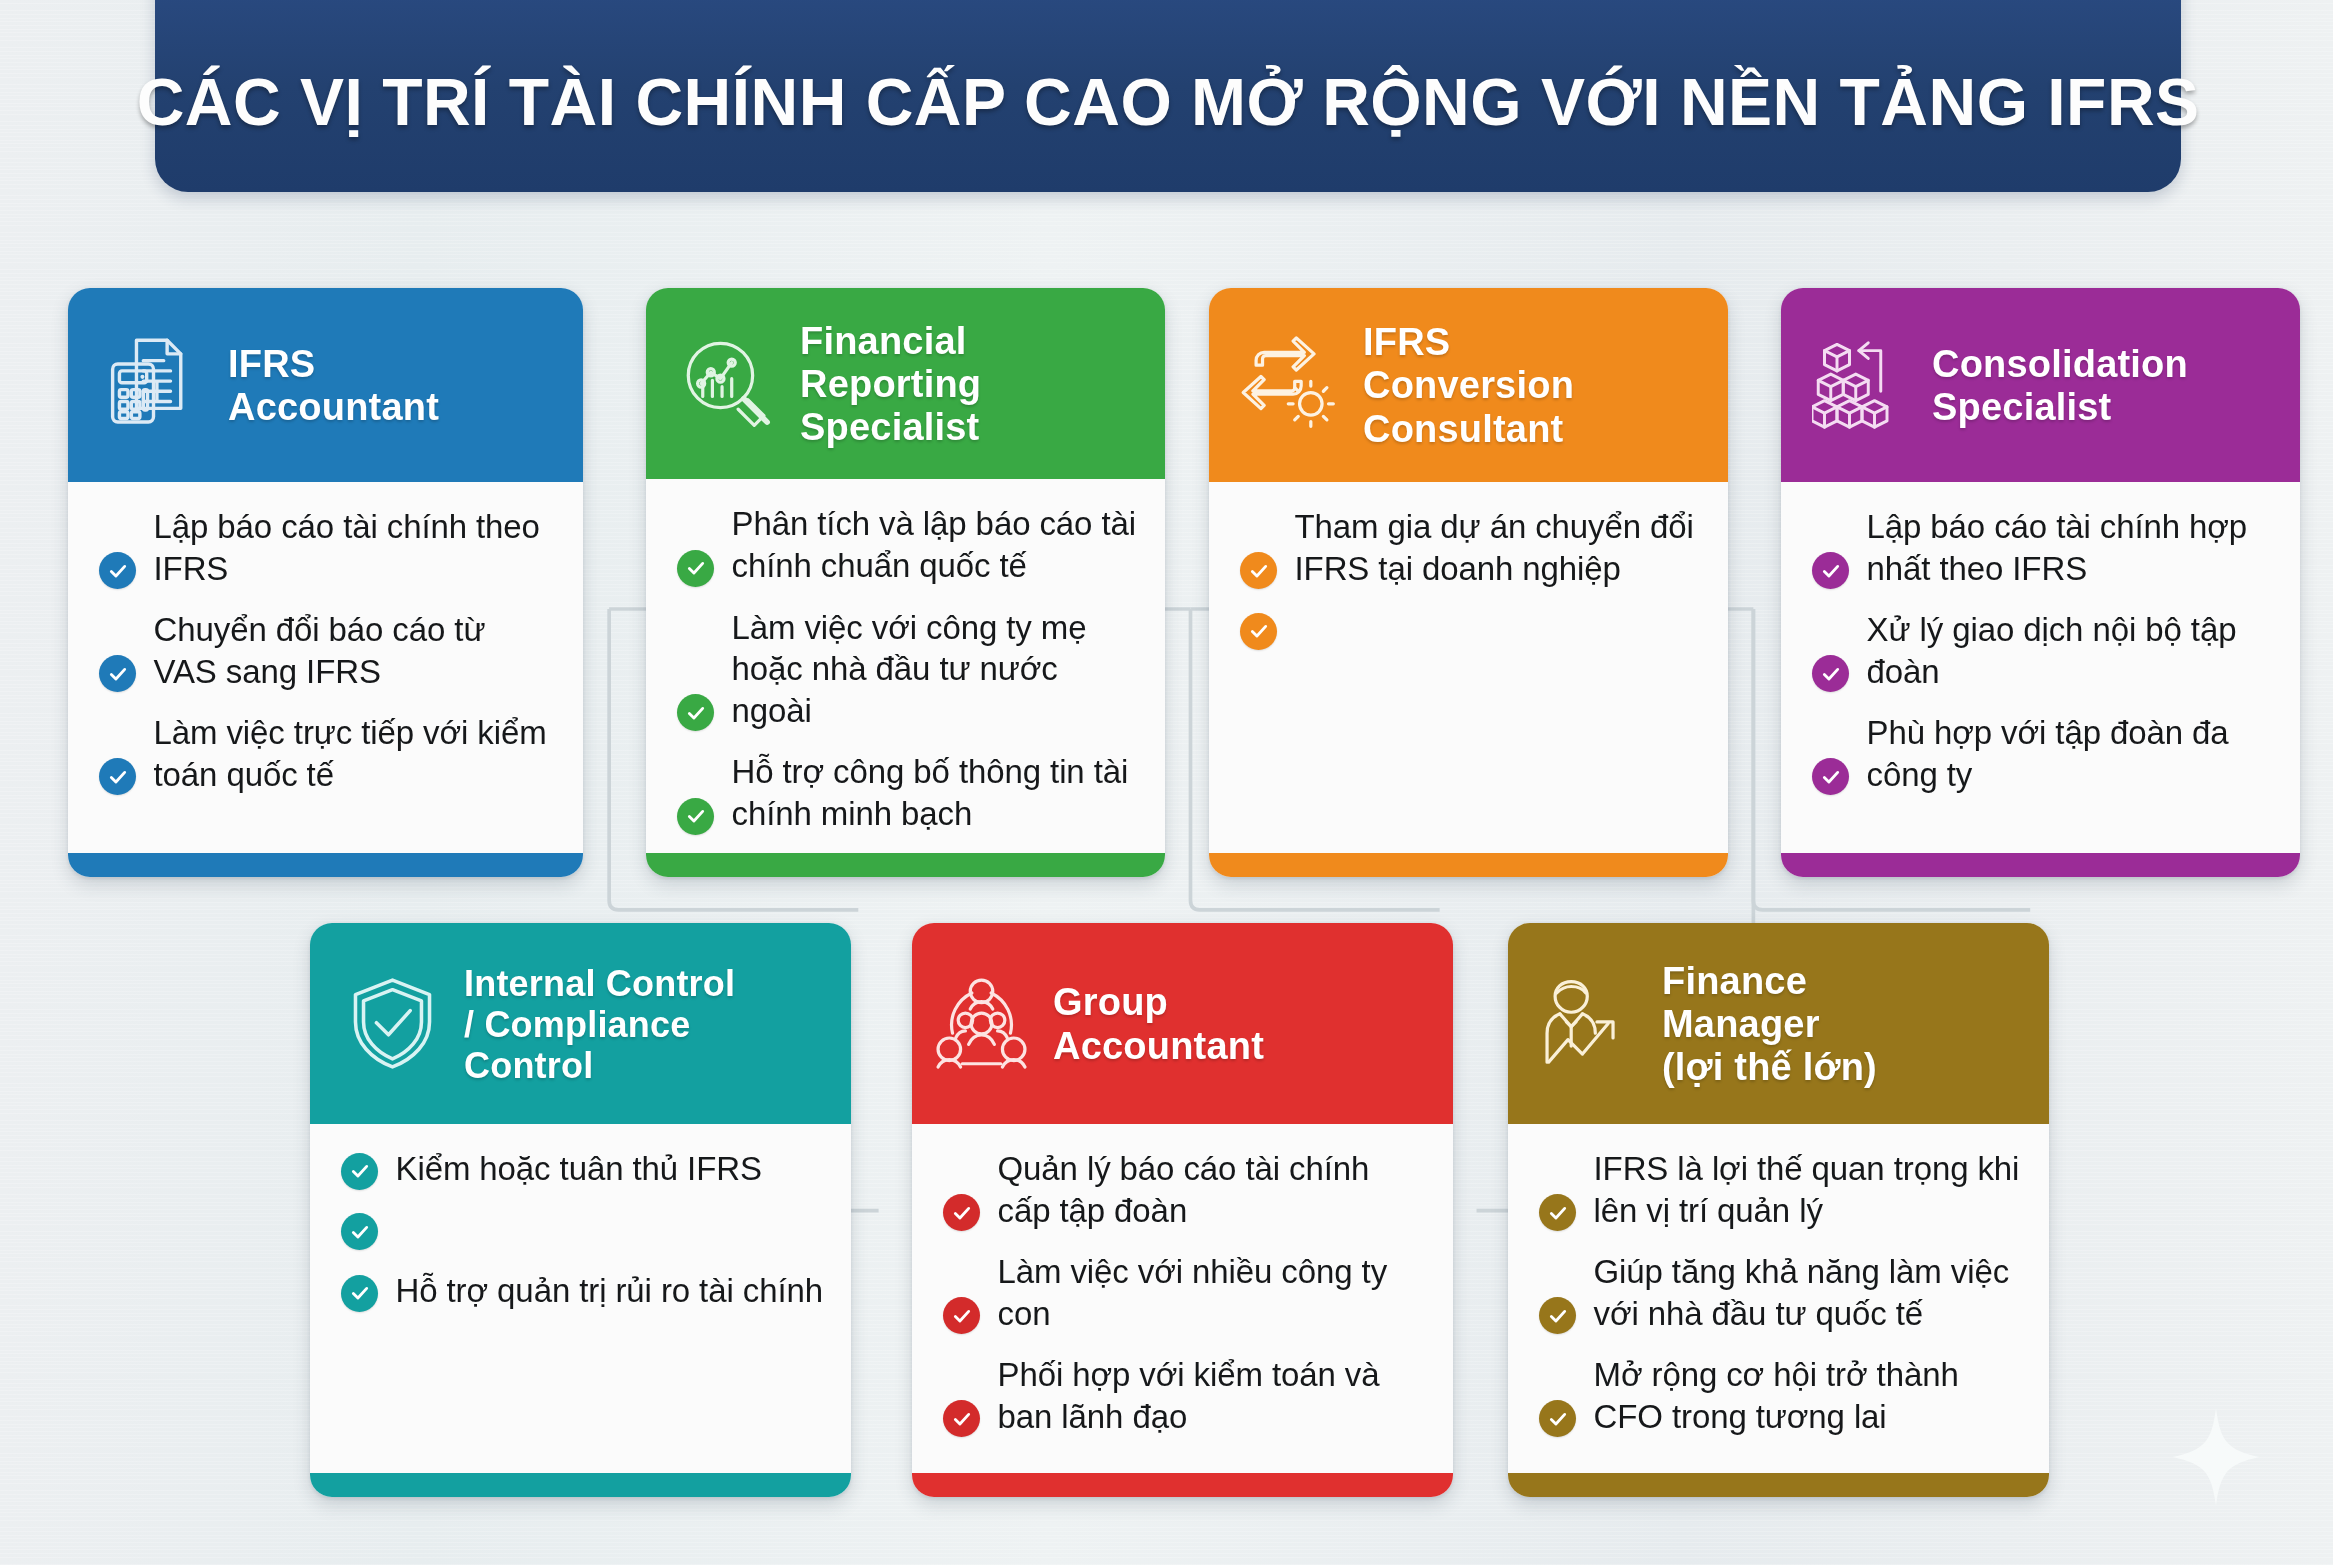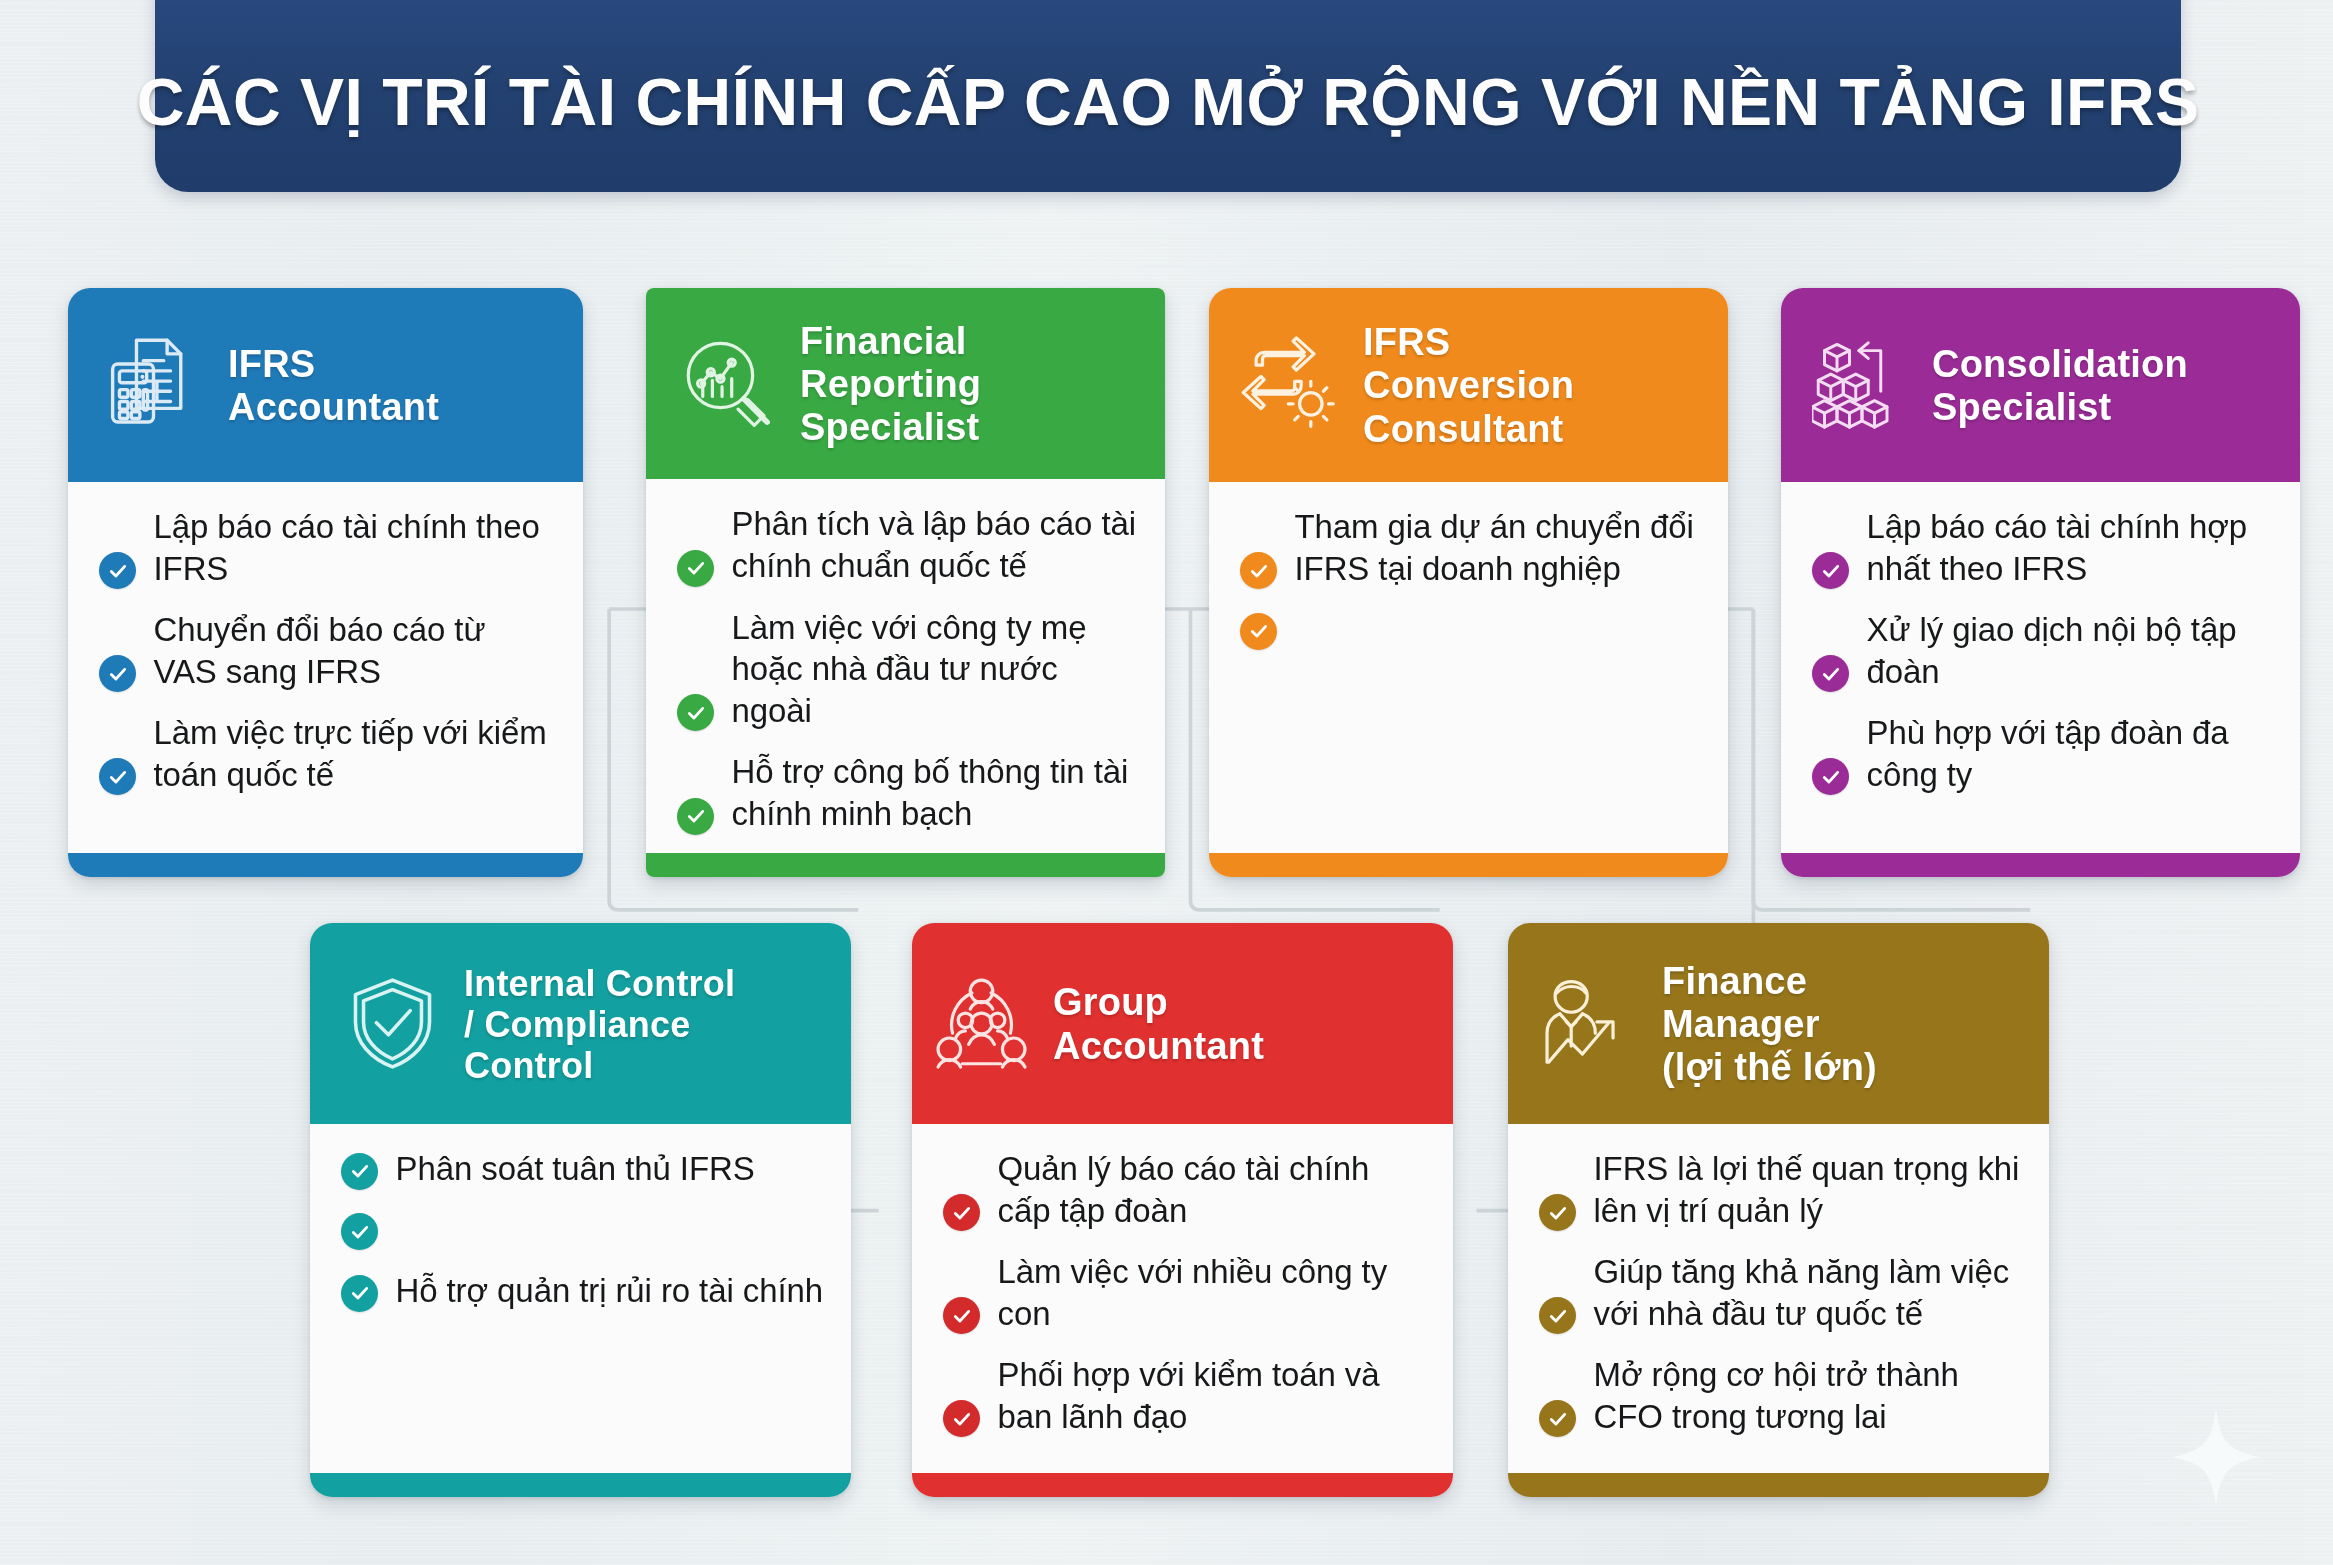--- a/index.html
+++ b/index.html
@@ -93,21 +93,21 @@
     font-size:33px;
     line-height:1.26;
     letter-spacing:-0.1px;
   }
   .card-foot{
     flex:0 0 auto;height:24px;
   }
 
   
   #card-1{left:68px;  top:288px;  width:515px;  height:589px;}
-  #card-2{left:646px; top:288px;  width:519px;  height:589px;border-radius:8px;}
+  #card-2{left:646px; top:288px;  width:519px;  height:589px;}
   #card-3{left:1209px;top:288px;  width:519px;  height:589px;}
   #card-4{left:1781px;top:288px;  width:519px;  height:589px;}
   #card-5{left:310px; top:923px; width:541px;  height:574px;}
   #card-6{left:912px; top:923px; width:541px;  height:574px;}
   #card-7{left:1508px;top:923px; width:541px;  height:574px;}
 
   #card-1 .card-head{height:194px;}
   #card-2 .card-head{height:194px;}
   #card-3 .card-head{height:194px;}
   #card-4 .card-head{height:194px;}
@@ -360,21 +360,21 @@
       <span>Control</span>
     </span>
   </div>
   <div class="card-body">
     <div class="bullet">
       <span class="tick" style="background:#13A0A0;">
         <svg width="20" height="20" viewBox="0 0 24 24" fill="none" stroke="#fff" stroke-width="3.4" stroke-linecap="round" stroke-linejoin="round">
             <path d="M4 12.5l5.5 5.5L20 6.5"></path>
           </svg>
       </span>
-      <span class="bullet-text">Phân soát tuân thủ IFRS</span>
+      <span class="bullet-text">Kiểm hoặc tuân thủ IFRS</span>
     </div>
     <div class="bullet">
       <span class="tick" style="background:#13A0A0;">
         <svg width="20" height="20" viewBox="0 0 24 24" fill="none" stroke="#fff" stroke-width="3.4" stroke-linecap="round" stroke-linejoin="round">
             <path d="M4 12.5l5.5 5.5L20 6.5"></path>
           </svg>
       </span>
     </div>
     <div class="bullet">
       <span class="tick" style="background:#13A0A0;">

